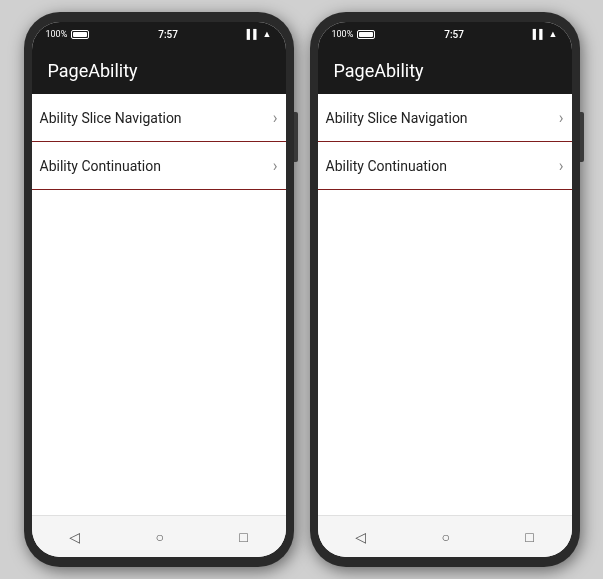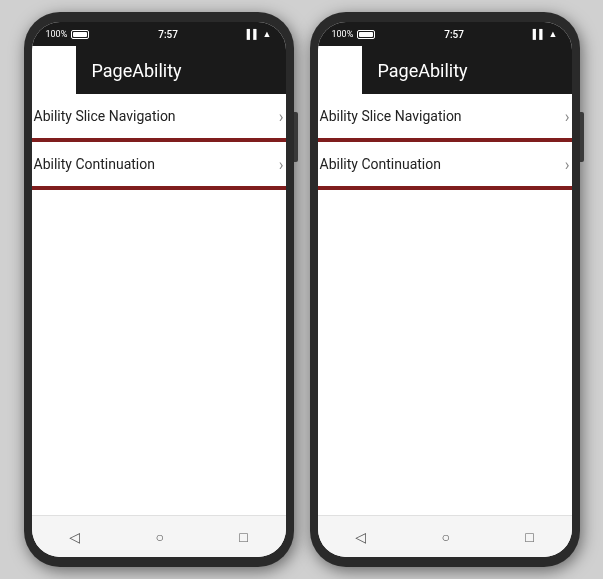--- a/index.html
+++ b/index.html
@@ -77,43 +77,42 @@
     }
 
     
     .app-bar {
       background: #1a1a1a;
       height: 48px;
       display: flex;
       align-items: center;
       padding: 0 16px;
       flex-shrink: 0;
-      margin-left: 44px;
     }
 
     .app-title {
       color: white;
       font-size: 18px;
       font-weight: 400;
     }
 
     
     .content {
       flex: 1;
       background: #ffffff;
       overflow: hidden;
     }
 
     .list-item {
       display: flex;
       align-items: center;
       justify-content: space-between;
-      padding: 0 2px;
+      padding: 0 8px;
       height: 48px;
-      border-bottom: 4px solid #7f1d1d;
+      border-bottom: 1px solid #7f1d1d;
       cursor: pointer;
     }
 
     .list-item-text {
       font-size: 14px;
       color: #222222;
     }
 
     .chevron {
       color: #888888;

